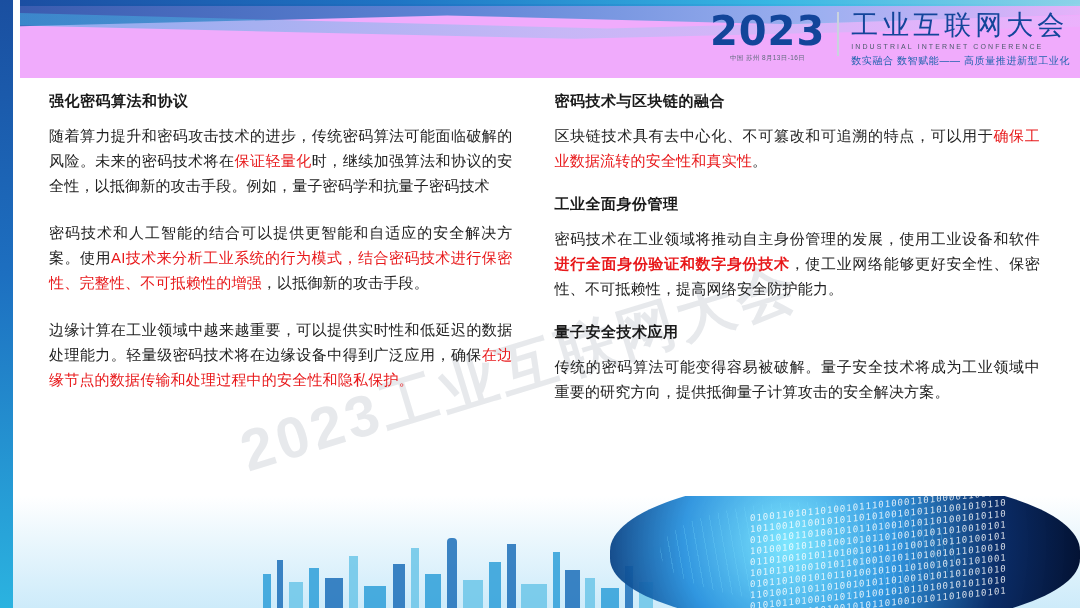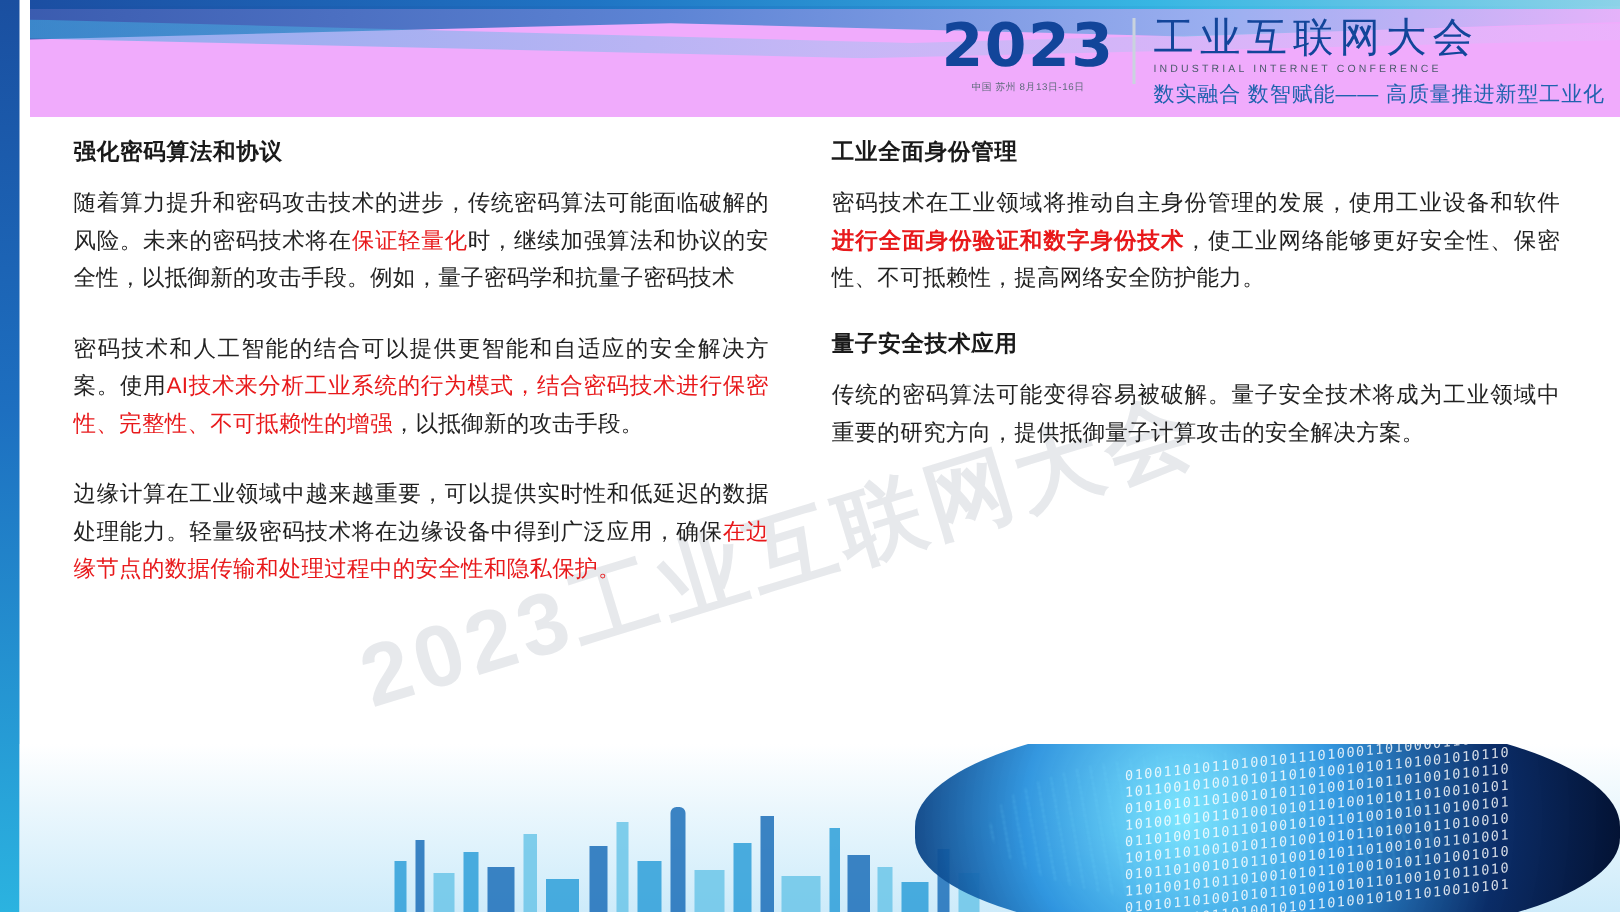--- a/index.html
+++ b/index.html
@@ -103,21 +103,21 @@
     letter-spacing: 4px;
     line-height: 30px;
   }
   .logo-en {
     font-size: 7px;
     color: #4a5a6b;
     letter-spacing: 2.1px;
     margin-top: 3px;
   }
   .logo-slogan {
-    font-size: 14px;
+    font-size: 10px;
     color: #1f62ae;
     letter-spacing: 0.6px;
     margin-top: 4px;
   }
 
   
   .watermark {
     position: absolute;
     left: 230px;
     top: 330px;
@@ -286,20 +286,24 @@
       </div>
 
       <div class="sec">
         <p class="sec-body"><span>边缘计算在工业领域中越来越重要，可以提供实时性和低延迟的数据处理能力。轻量级密码技术将在边缘设备中得到广泛应用，确保</span><span class="hl">在边缘节点的数据传输和处理过程中的安全性和隐私保护。</span></p>
       </div>
 
     </div>
 
     <div class="col right">
 
+      <div class="sec">
+        <h3 class="sec-title">密码技术与区块链的融合</h3>
+        <p class="sec-body"><span>区块链技术具有去中心化、不可篡改和可追溯的特点，可以用于</span><span class="hl">确保工业数据流转的安全性和真实性</span><span>。</span></p>
+      </div>
 
       <div class="sec">
         <h3 class="sec-title">工业全面身份管理</h3>
         <p class="sec-body"><span>密码技术在工业领域将推动自主身份管理的发展，使用工业设备和软件</span><span class="hl-b">进行全面身份验证和数字身份技术</span><span>，使工业网络能够更好安全性、保密性、不可抵赖性，提高网络安全防护能力。</span></p>
       </div>
 
       <div class="sec">
         <h3 class="sec-title">量子安全技术应用</h3>
         <p class="sec-body"><span>传统的密码算法可能变得容易被破解。量子安全技术将成为工业领域中重要的研究方向，提供抵御量子计算攻击的安全解决方案。</span></p>
       </div>

